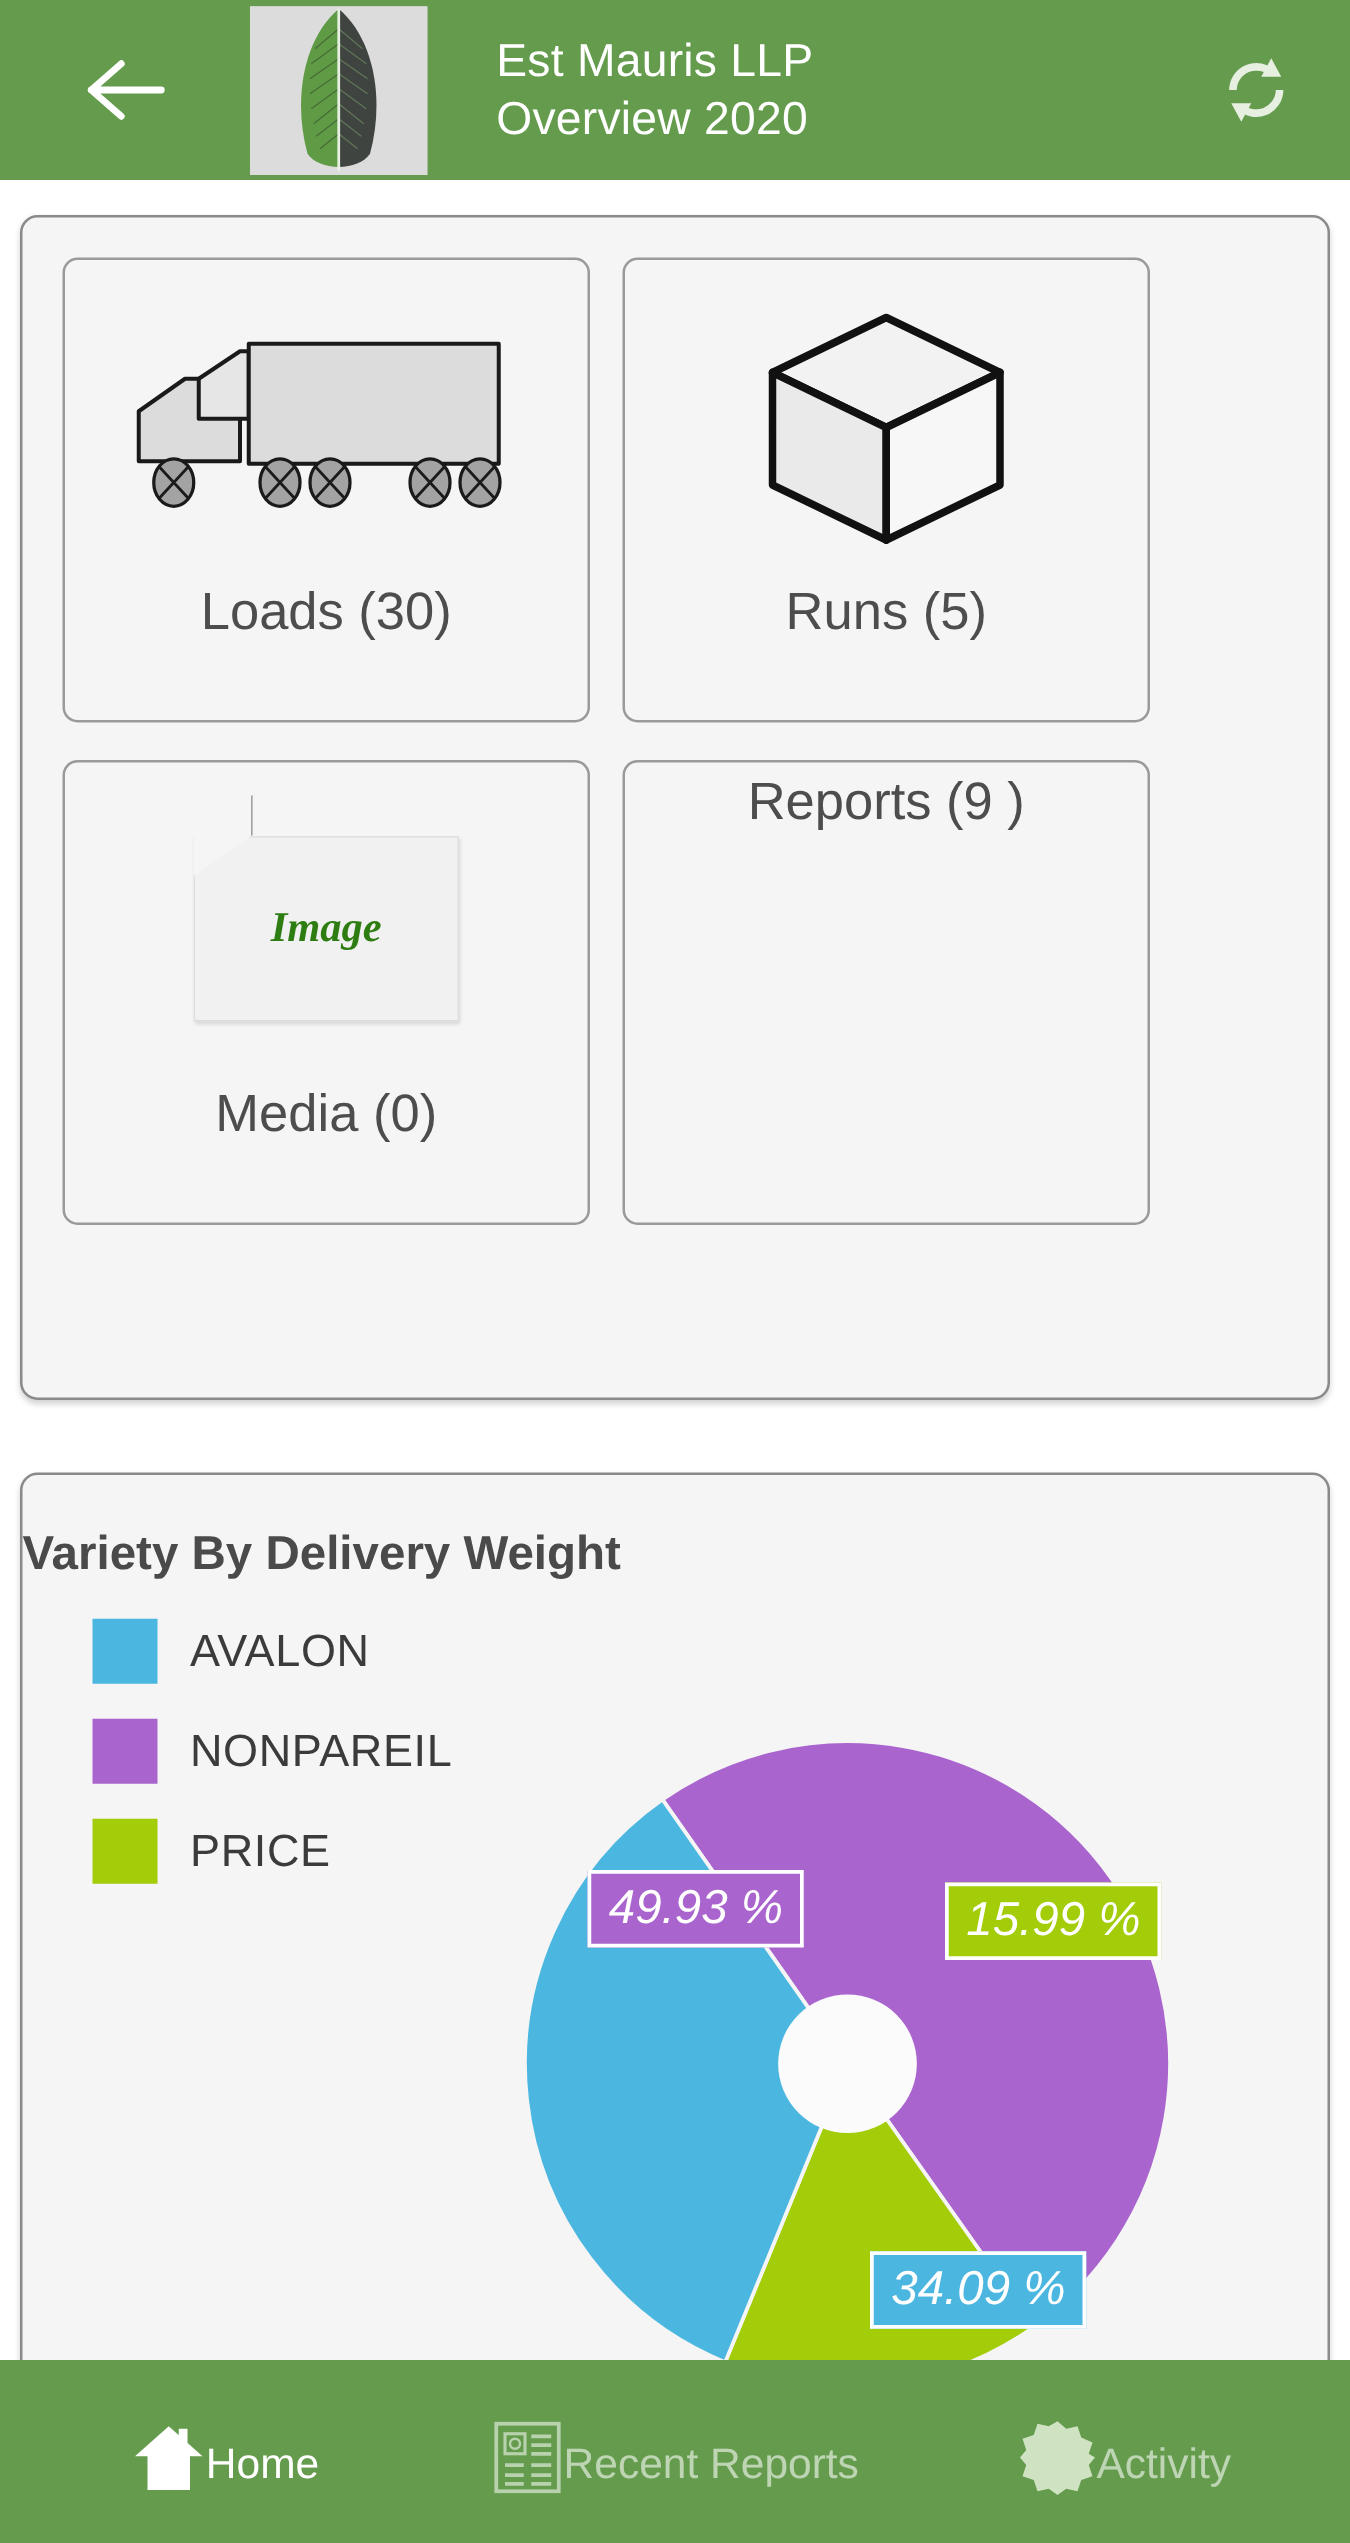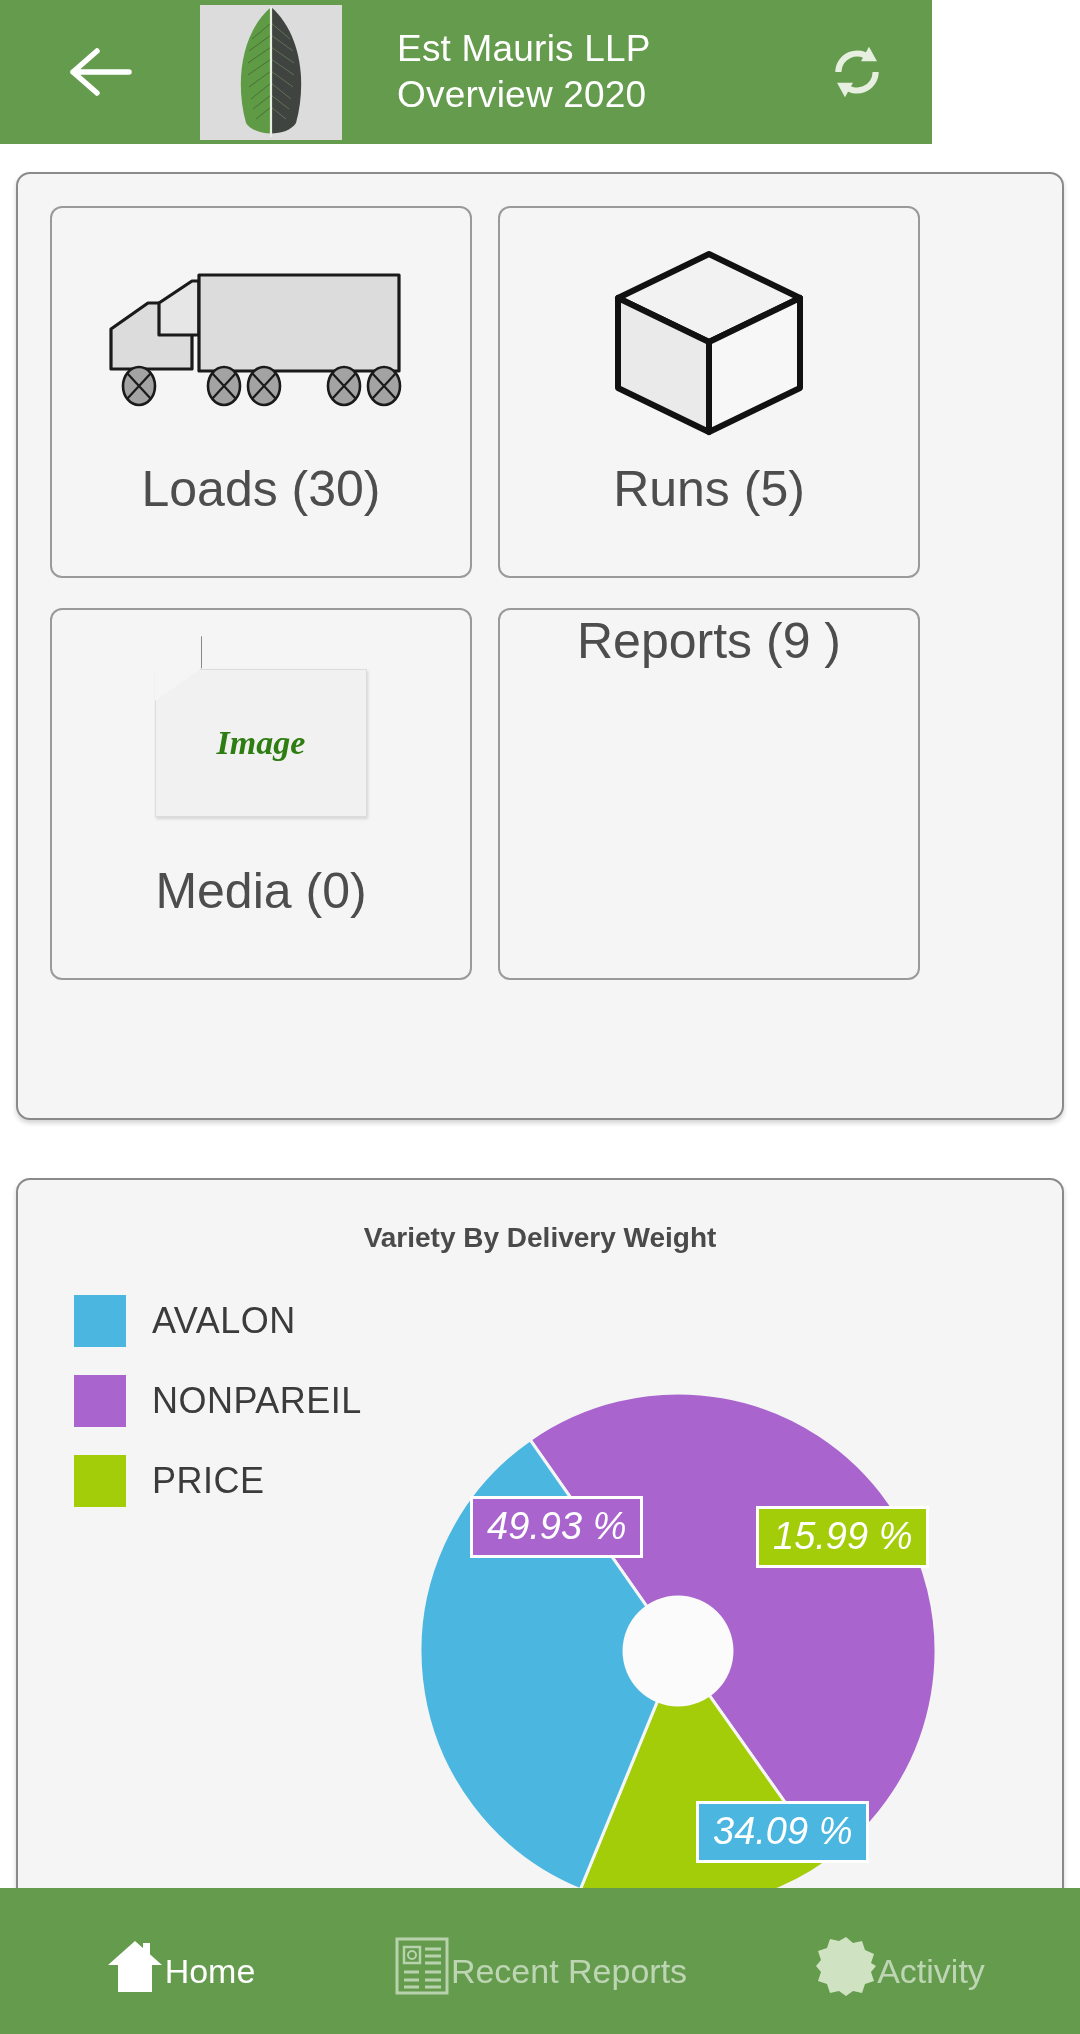--- a/index.html
+++ b/index.html
@@ -17,21 +17,21 @@
     position: relative;
     width: 1080px;
     height: 2034px;
     background: #ffffff;
   }
 
   
   .appbar {
     position: absolute;
     top: 0; left: 0;
-    width: 932px;
+    width: 1080px;
     height: 144px;
     background: #649B4D;
     display: flex;
     align-items: center;
   }
 
   .back-btn {
     width: 200px;
     height: 144px;
     display: flex;
@@ -107,21 +107,21 @@
     padding-top: 8px;
   }
   .tile-art {
     height: 250px;
     width: 100%;
     display: flex;
     align-items: center;
     justify-content: center;
   }
   .tile-label {
-    font-size: 50px;
+    font-size: 42px;
     color: #4d4d4d;
     line-height: 46px;
     text-align: center;
   }
 
   
   .media-ph {
     position: relative;
     width: 212px;
     height: 148px;
@@ -150,22 +150,22 @@
     color: #2e7d12;
     position: relative;
     z-index: 2;
   }
 
   
   .chart-title {
     position: absolute;
     top: 42px; left: 0;
     width: 100%;
-    text-align: center;
-    font-size: 28px;
+    text-align: left;
+    font-size: 38px;
     font-weight: bold;
     color: #4a4a4a;
   }
   .legend {
     position: absolute;
     top: 110px;
     left: 56px;
   }
   .legend-row {
     display: flex;

